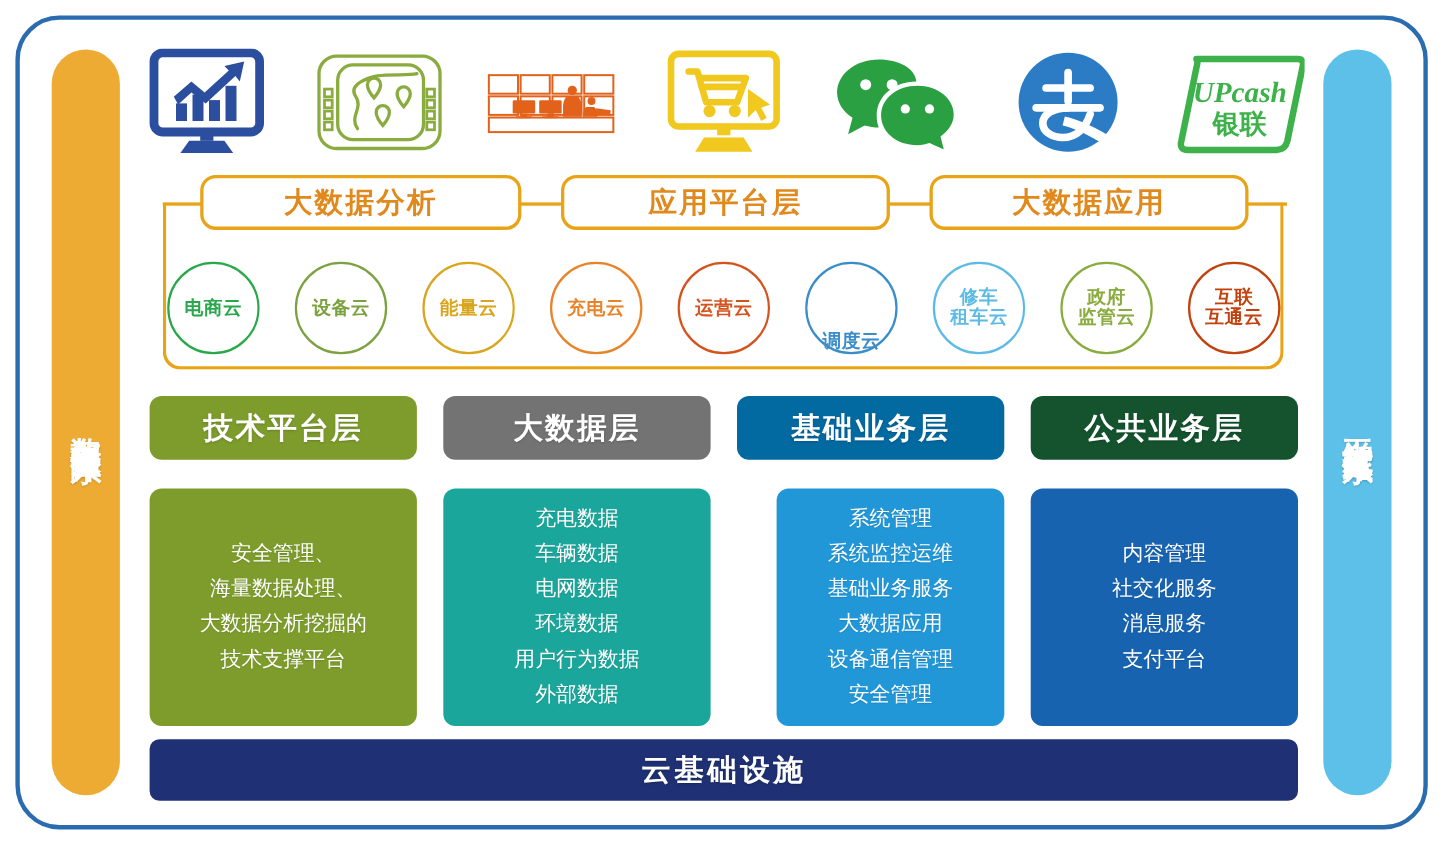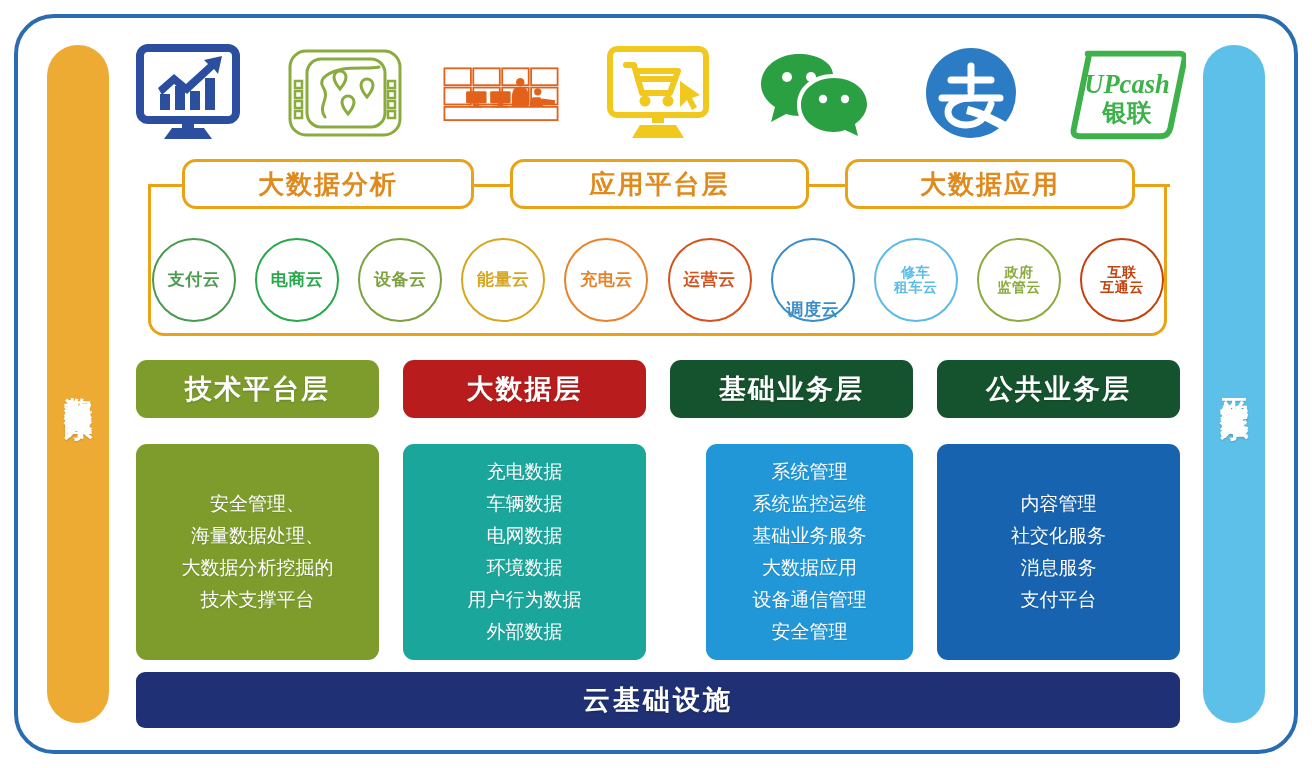--- a/index.html
+++ b/index.html
@@ -108,21 +108,21 @@
     border-radius: 50%;
     border: 2px solid currentColor;
     background: #ffffff;
     display: flex; align-items: center; justify-content: center;
     text-align: center;
     font-size: 17px;
     font-weight: 600;
     line-height: 1.1;
     letter-spacing: 0.5px;
   }
-  .cloud.two-line { font-size: 14px; }
+  .cloud.two-line { font-size: 17px; }
 
   
   .layers {
     position: absolute;
     left: 136px; top: 360px;
     width: 1044px; height: 300px;
     display: flex;
     justify-content: space-between;
   }
   .layer-col { width: 243px; display: flex; flex-direction: column; gap: 17px; }
@@ -311,23 +311,20 @@
     <span>大数据分析</span>
   </div>
   <div class="tab-pill" style="left:510px; top:159px; width:299px;">
     <span>应用平台层</span>
   </div>
   <div class="tab-pill" style="left:845px; top:159px; width:290px;">
     <span>大数据应用</span>
   </div>
 
   <div class="cloud-row">
-    <div class="cloud" style="color:#4a9a4f;">
-        <span>支付云</span>
-      </div>
     <div class="cloud" style="color:#28a84a;">
         <span>电商云</span>
       </div>
     <div class="cloud" style="color:#7ba23f;">
         <span>设备云</span>
       </div>
     <div class="cloud" style="color:#d8a61e;">
         <span>能量云</span>
       </div>
     <div class="cloud" style="color:#e8832a;">
@@ -361,35 +358,35 @@
       </div>
       <div class="layer-body" style="background:#7d9c2c;">
         <span class="ln">安全管理、</span>
         <span class="ln">海量数据处理、</span>
         <span class="ln">大数据分析挖掘的</span>
         <span class="ln">技术支撑平台</span>
       </div>
     </div>
 
     <div class="layer-col">
-      <div class="layer-head" style="background:#b91c1c;">
+      <div class="layer-head" style="background:#737373;">
         <span>大数据层</span>
       </div>
       <div class="layer-body" style="background:#1ba69c;">
         <span class="ln">充电数据</span>
         <span class="ln">车辆数据</span>
         <span class="ln">电网数据</span>
         <span class="ln">环境数据</span>
         <span class="ln">用户行为数据</span>
         <span class="ln">外部数据</span>
       </div>
     </div>
 
     <div class="layer-col">
-      <div class="layer-head" style="background:#14532d;">
+      <div class="layer-head" style="background:#0369a1;">
         <span>基础业务层</span>
       </div>
       <div class="layer-body" style="background:#2197d8;margin-left:36px;">
         <span class="ln">系统管理</span>
         <span class="ln">系统监控运维</span>
         <span class="ln">基础业务服务</span>
         <span class="ln">大数据应用</span>
         <span class="ln">设备通信管理</span>
         <span class="ln">安全管理</span>
       </div>

